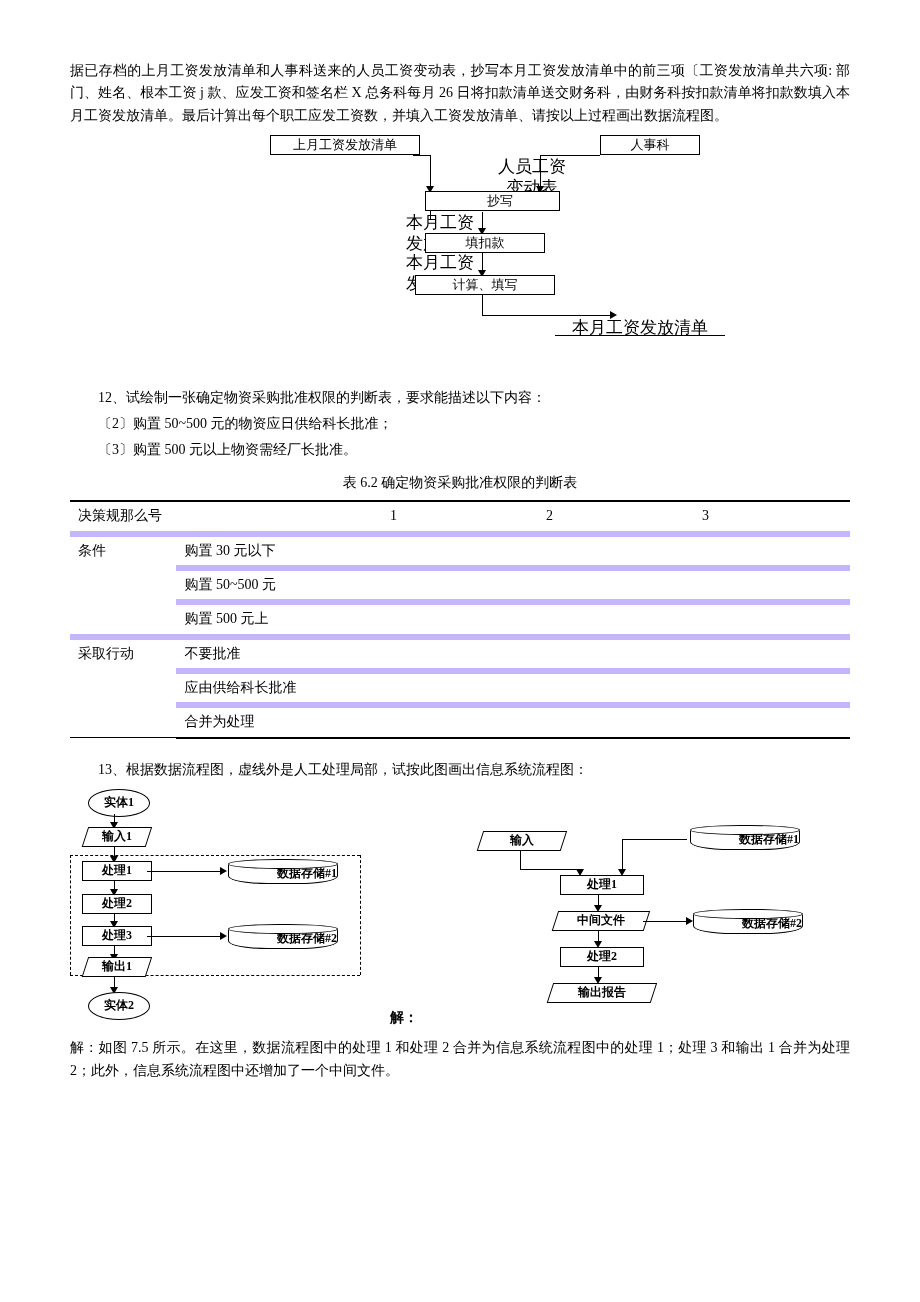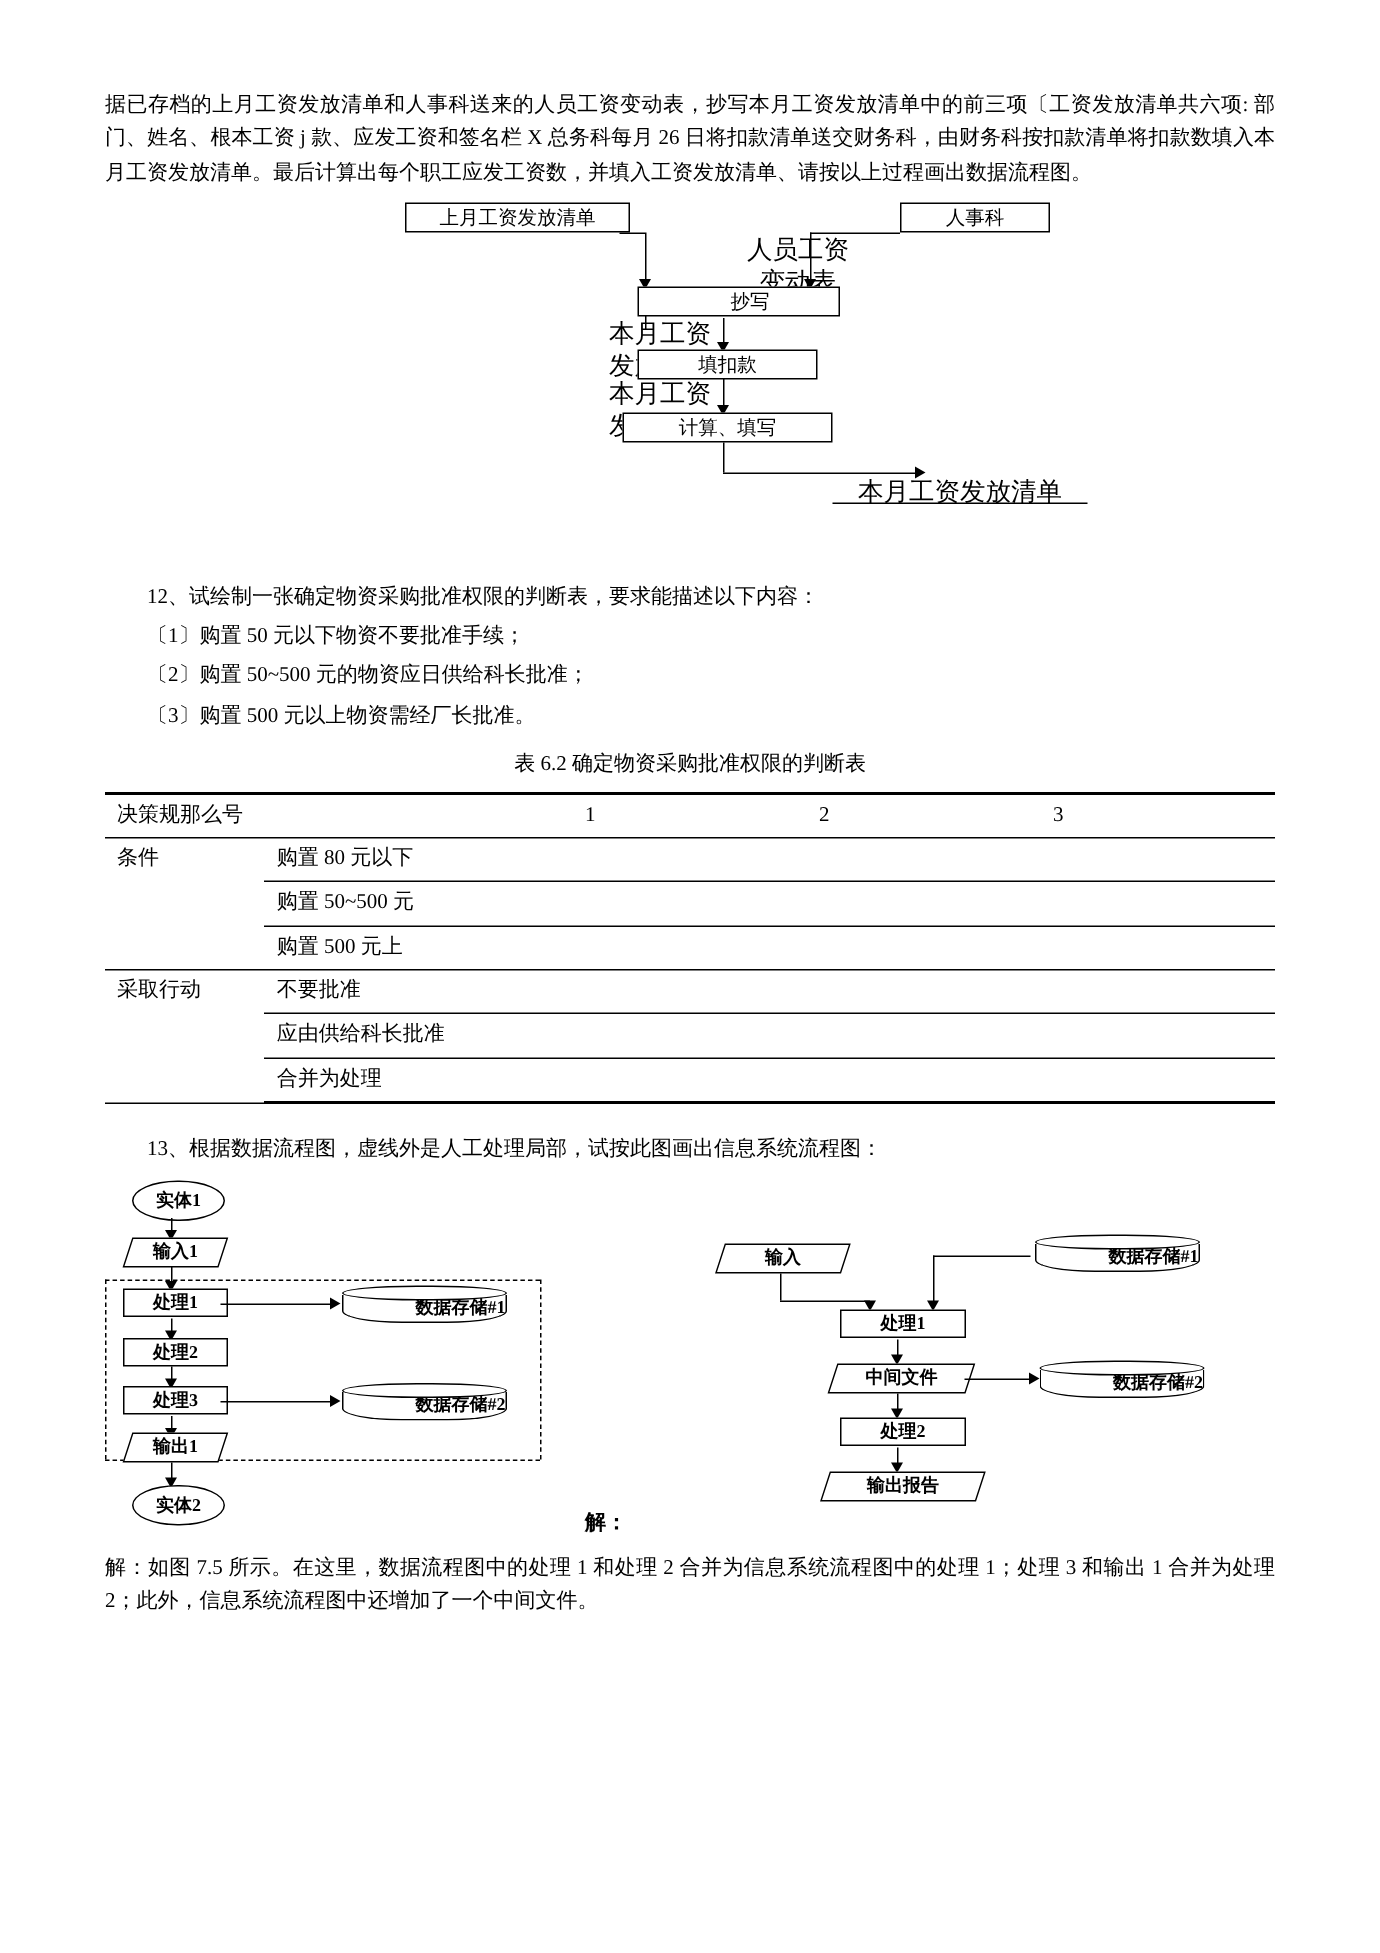--- a/index.html
+++ b/index.html
@@ -28,21 +28,21 @@
   .fc1 { display: inline-block; position: relative; width: 520px; height: 220px; }
   .box { border: 1px solid #000; background: #fff; position: absolute; text-align: center; font-size: 13px; padding: 1px 4px; line-height: 1.25; }
   .label { position: absolute; font-size: 17px; text-align: center; line-height: 1.2; }
   .hline { position: absolute; height: 1px; background: #000; }
   .vline { position: absolute; width: 1px; background: #000; }
   .arrow-down { position: absolute; width: 0; height: 0; border-left: 4px solid transparent; border-right: 4px solid transparent; border-top: 7px solid #000; }
   .arrow-right { position: absolute; width: 0; height: 0; border-top: 4px solid transparent; border-bottom: 4px solid transparent; border-left: 7px solid #000; }
 
   
   .dtable { border-collapse: collapse; width: 100%; margin: 6px 0 20px 0; font-size: 14px; }
-  .dtable td, .dtable th { border-left: none; border-right: none; border-top: 1px solid #c4b5fd; border-bottom: 1px solid #000; padding: 3px 8px; text-align: left; vertical-align: middle; }
+  .dtable td, .dtable th { border-left: none; border-right: none; border-top: 6px solid #c4b5fd; border-bottom: 1px solid #000; padding: 3px 8px; text-align: left; vertical-align: middle; }
   .dtable .thick-top { border-top: 2px solid #000; }
   .dtable .thick-bottom { border-bottom: 2px solid #000; }
   .dtable td.col-label { width: 70px; }
   .dtable td.col-sub { width: 150px; }
   .dtable td.col-w { width: 110px; }
 
   
   .fc2wrap { position: relative; width: 760px; height: 240px; margin: 8px 0; font-weight: bold; }
   .node { border: 1px solid #000; background: #fff; position: absolute; font-size: 12px; text-align: center; padding: 1px 6px; line-height: 1.3; }
   .oval { border-radius: 50%; padding-top: 5px; padding-bottom: 5px; }
@@ -96,36 +96,35 @@
       <div class="vline" style="left:282px; top:160px; height:20px;"></div>
       <div class="hline" style="left:282px; top:180px; width:130px;"></div>
       <div class="arrow-right" style="left:410px; top:176px;"></div>
       <div class="label" style="left:360px; top:183px; width:160px;">本月工资发放清单</div>
       <div class="hline" style="left:355px; top:200px; width:170px;"></div>
     </div>
   </div>
 
   
   <div class="para indent">12、试绘制一张确定物资采购批准权限的判断表，要求能描述以下内容：</div>
-  <div class="para indent">〔1〕购置 50 元以下物资不要批准手续；</div>
   <div class="para indent">〔2〕购置 50~500 元的物资应日供给科长批准；</div>
   <div class="para indent">〔3〕购置 500 元以上物资需经厂长批准。</div>
   <div class="caption">表 6.2  确定物资采购批准权限的判断表</div>
 
   <table class="dtable">
     <tbody>
         <tr>
       <td colspan="2" class="thick-top">决策规那么号</td>
       <td class="thick-top col-w">1</td>
       <td class="thick-top col-w">2</td>
       <td class="thick-top col-w">3</td>
     </tr>
     <tr>
       <td rowspan="3" class="col-label" style="vertical-align:top;">条件</td>
-      <td class="col-sub">购置 80 元以下</td>
+      <td class="col-sub">购置 30 元以下</td>
       <td></td>
           <td></td>
           <td></td>
     </tr>
     <tr>
       <td>购置 50~500 元</td>
       <td></td>
           <td></td>
           <td></td>
     </tr>

